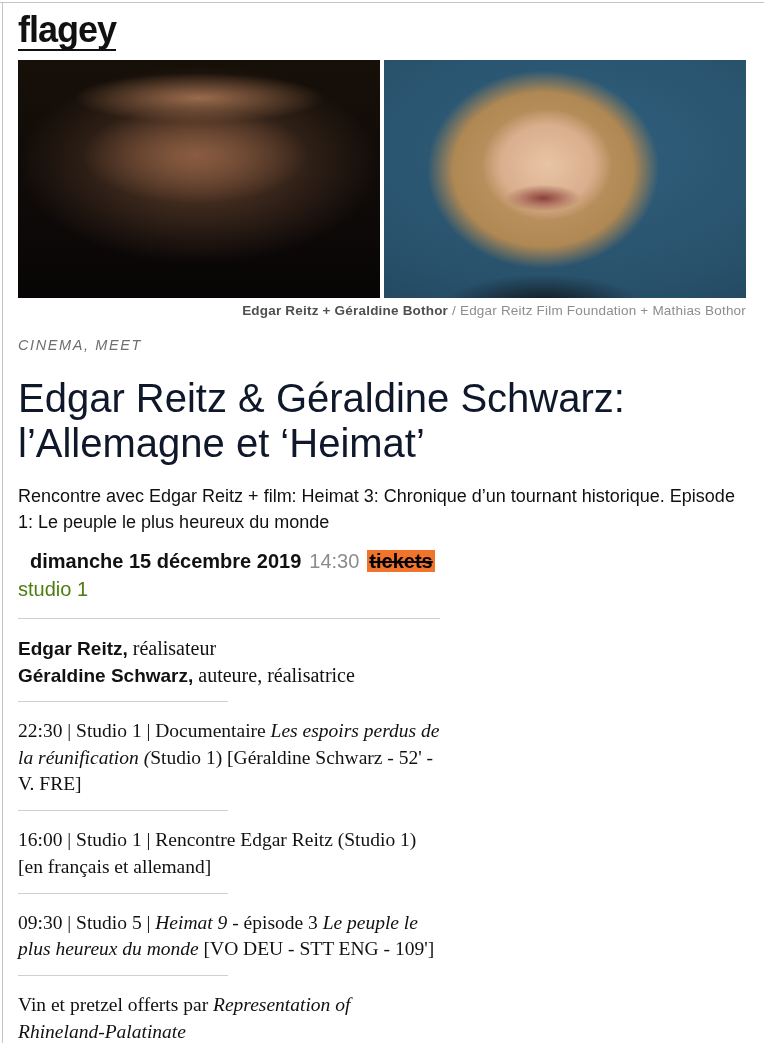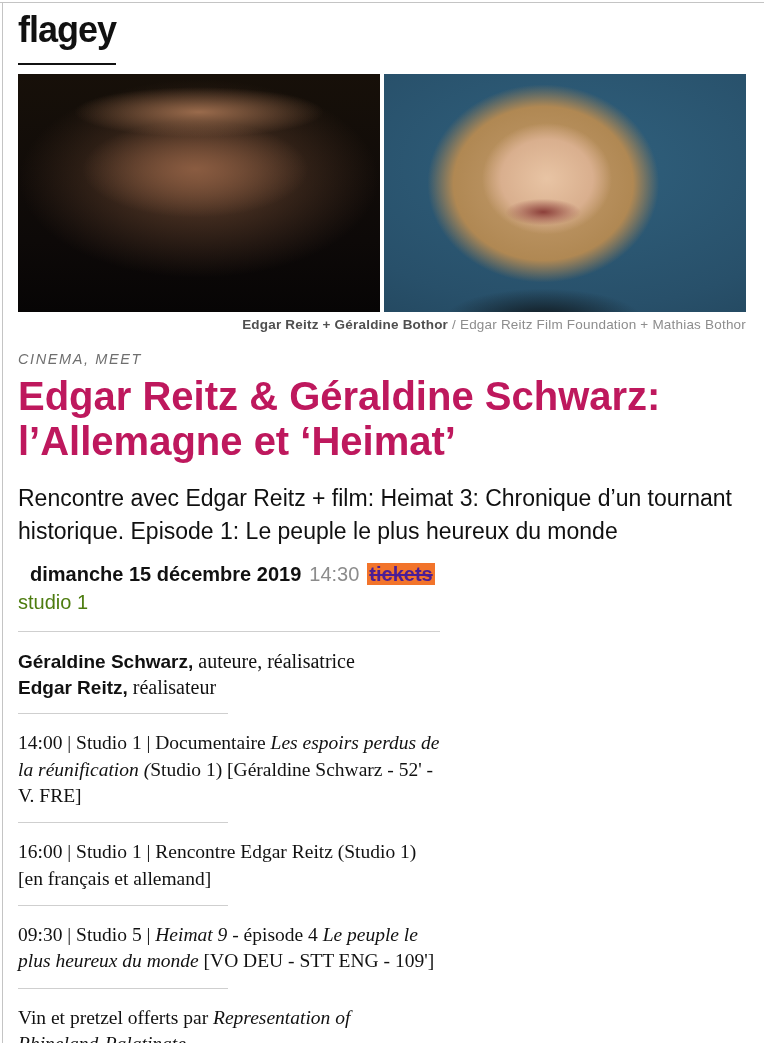--- a/index.html
+++ b/index.html
@@ -9,21 +9,21 @@
     position:relative; width:764px; height:1043px; background:#fff;
     overflow:hidden;
   }
   .frame-top { position:absolute; top:2px; left:0; width:100%; height:1px; background:#c4c4c4; }
   .frame-left { position:absolute; top:2px; left:2px; width:1px; height:100%; background:#c4c4c4; }
 
   .logo {
     display:inline-block; margin:12px 0 0 18px;
     font-size:36px; font-weight:600; letter-spacing:-1px; color:#111;
     line-height:1.0; text-decoration:none;
-    border-bottom:2px solid #111; padding-bottom:15px;
+    border-bottom:2px solid #111; padding-bottom:1px;
   }
 
   .hero { display:flex; gap:4px; margin:9px 18px 0 18px; height:238px; }
   .portrait { flex:1; position:relative; overflow:hidden; }
   .portrait-left {
     background:
       radial-gradient(ellipse 46% 14% at 50% 16%, #9a6b4c 0%, rgba(90,55,35,0) 75%),
       radial-gradient(ellipse 40% 26% at 49% 40%, #8a5c41 0%, rgba(70,42,28,0) 78%),
       radial-gradient(ellipse 62% 52% at 50% 44%, #5f3f2c 0%, rgba(35,22,15,0) 80%),
       linear-gradient(#171009 0%, #0d0908 70%, #070505 100%);
@@ -44,37 +44,37 @@
   .caption b { color:#4f4f4f; font-weight:700; }
 
   .content { padding:0 18px; }
 
   .category {
     margin-top:19px; font-family:Liberation Sans, sans-serif; font-style:italic;
     font-size:14.5px; color:#6f6f6f; letter-spacing:1.6px;
   }
 
   .title {
-    margin-top:7px; font-size:40px; font-weight:700; color:#be185d;
+    margin-top:23px; font-size:40px; font-weight:400; color:#0f172a;
     line-height:1.13; letter-spacing:0;
   }
   .title span { display:block; }
 
   .subtitle {
-    margin-top:18px; font-size:23px; font-weight:400; color:#101010;
+    margin-top:18px; font-size:18px; font-weight:400; color:#101010;
     line-height:1.42; max-width:738px;
   }
 
   .meta { width:422px; }
 
   .date-row { margin-top:14px; font-size:20px; line-height:1.2; }
   .date-row .date { font-weight:700; color:#111;margin-left:12px; }
   .date-row .time { color:#8c8c8c; margin-left:8px; }
   .tickets {
-    margin-left:8px; font-weight:700; color:#4c1d95; text-decoration:line-through;
+    margin-left:8px; font-weight:700; color:#000000; text-decoration:line-through;
     text-decoration-thickness:2px; background:#f2742b; padding:0 2px; cursor:pointer;
   }
   .venue { margin-top:5px; font-size:20px; color:#4d7c0f; }
   .price { margin-top:13px; font-size:20px; color:#111; }
   .price .note { font-size:17px; }
 
   .rule { border:0; border-top:1px solid #cfcfcf; }
   .rule-full { width:100%; margin:17px 0 16px 0; }
   .rule-short { width:210px; margin:13px 0 16px 0; }
 
@@ -123,37 +123,37 @@
       <div class="date-row">
         <span class="date">dimanche 15 décembre 2019</span><span class="time">14:30</span><a class="tickets">tickets</a>
       </div>
 
       <div class="venue">studio 1</div>
 
 
       <hr class="rule rule-full">
 
       <div class="credit">
-        <span class="nm">Géraldine Schwarz,</span><span class="rl"> auteure, réalisatrice</span>
+        <span class="nm">Edgar Reitz,</span><span class="rl"> réalisateur</span>
       </div>
       <div class="credit">
-        <span class="nm">Edgar Reitz,</span><span class="rl"> réalisateur</span>
+        <span class="nm">Géraldine Schwarz,</span><span class="rl"> auteure, réalisatrice</span>
       </div>
 
       <hr class="rule rule-short">
 
-      <div class="sched"><span>14:00 | Studio 1 | Documentaire </span><i>Les espoirs perdus de la réunification (</i><span>Studio 1) [Géraldine Schwarz - 52' - V. FRE]</span></div>
+      <div class="sched"><span>22:30 | Studio 1 | Documentaire </span><i>Les espoirs perdus de la réunification (</i><span>Studio 1) [Géraldine Schwarz - 52' - V. FRE]</span></div>
 
       <hr class="rule rule-short">
 
       <div class="sched"><span>16:00 | Studio 1 | Rencontre Edgar Reitz (Studio 1) [en français et allemand]</span></div>
 
       <hr class="rule rule-short">
 
-      <div class="sched"><span>09:30 | Studio 5 | </span><i>Heimat 9</i><span> - épisode 4 </span><i>Le peuple le plus heureux du monde</i><span> [VO DEU - STT ENG - 109']</span></div>
+      <div class="sched"><span>09:30 | Studio 5 | </span><i>Heimat 9</i><span> - épisode 3 </span><i>Le peuple le plus heureux du monde</i><span> [VO DEU - STT ENG - 109']</span></div>
 
       <hr class="rule rule-short">
 
       <div class="footnote">
         <span>Vin et pretzel offerts par </span><i>Representation of Rhineland-Palatinate</i>
       </div>
 
     </div>
   </div>
 </div>

